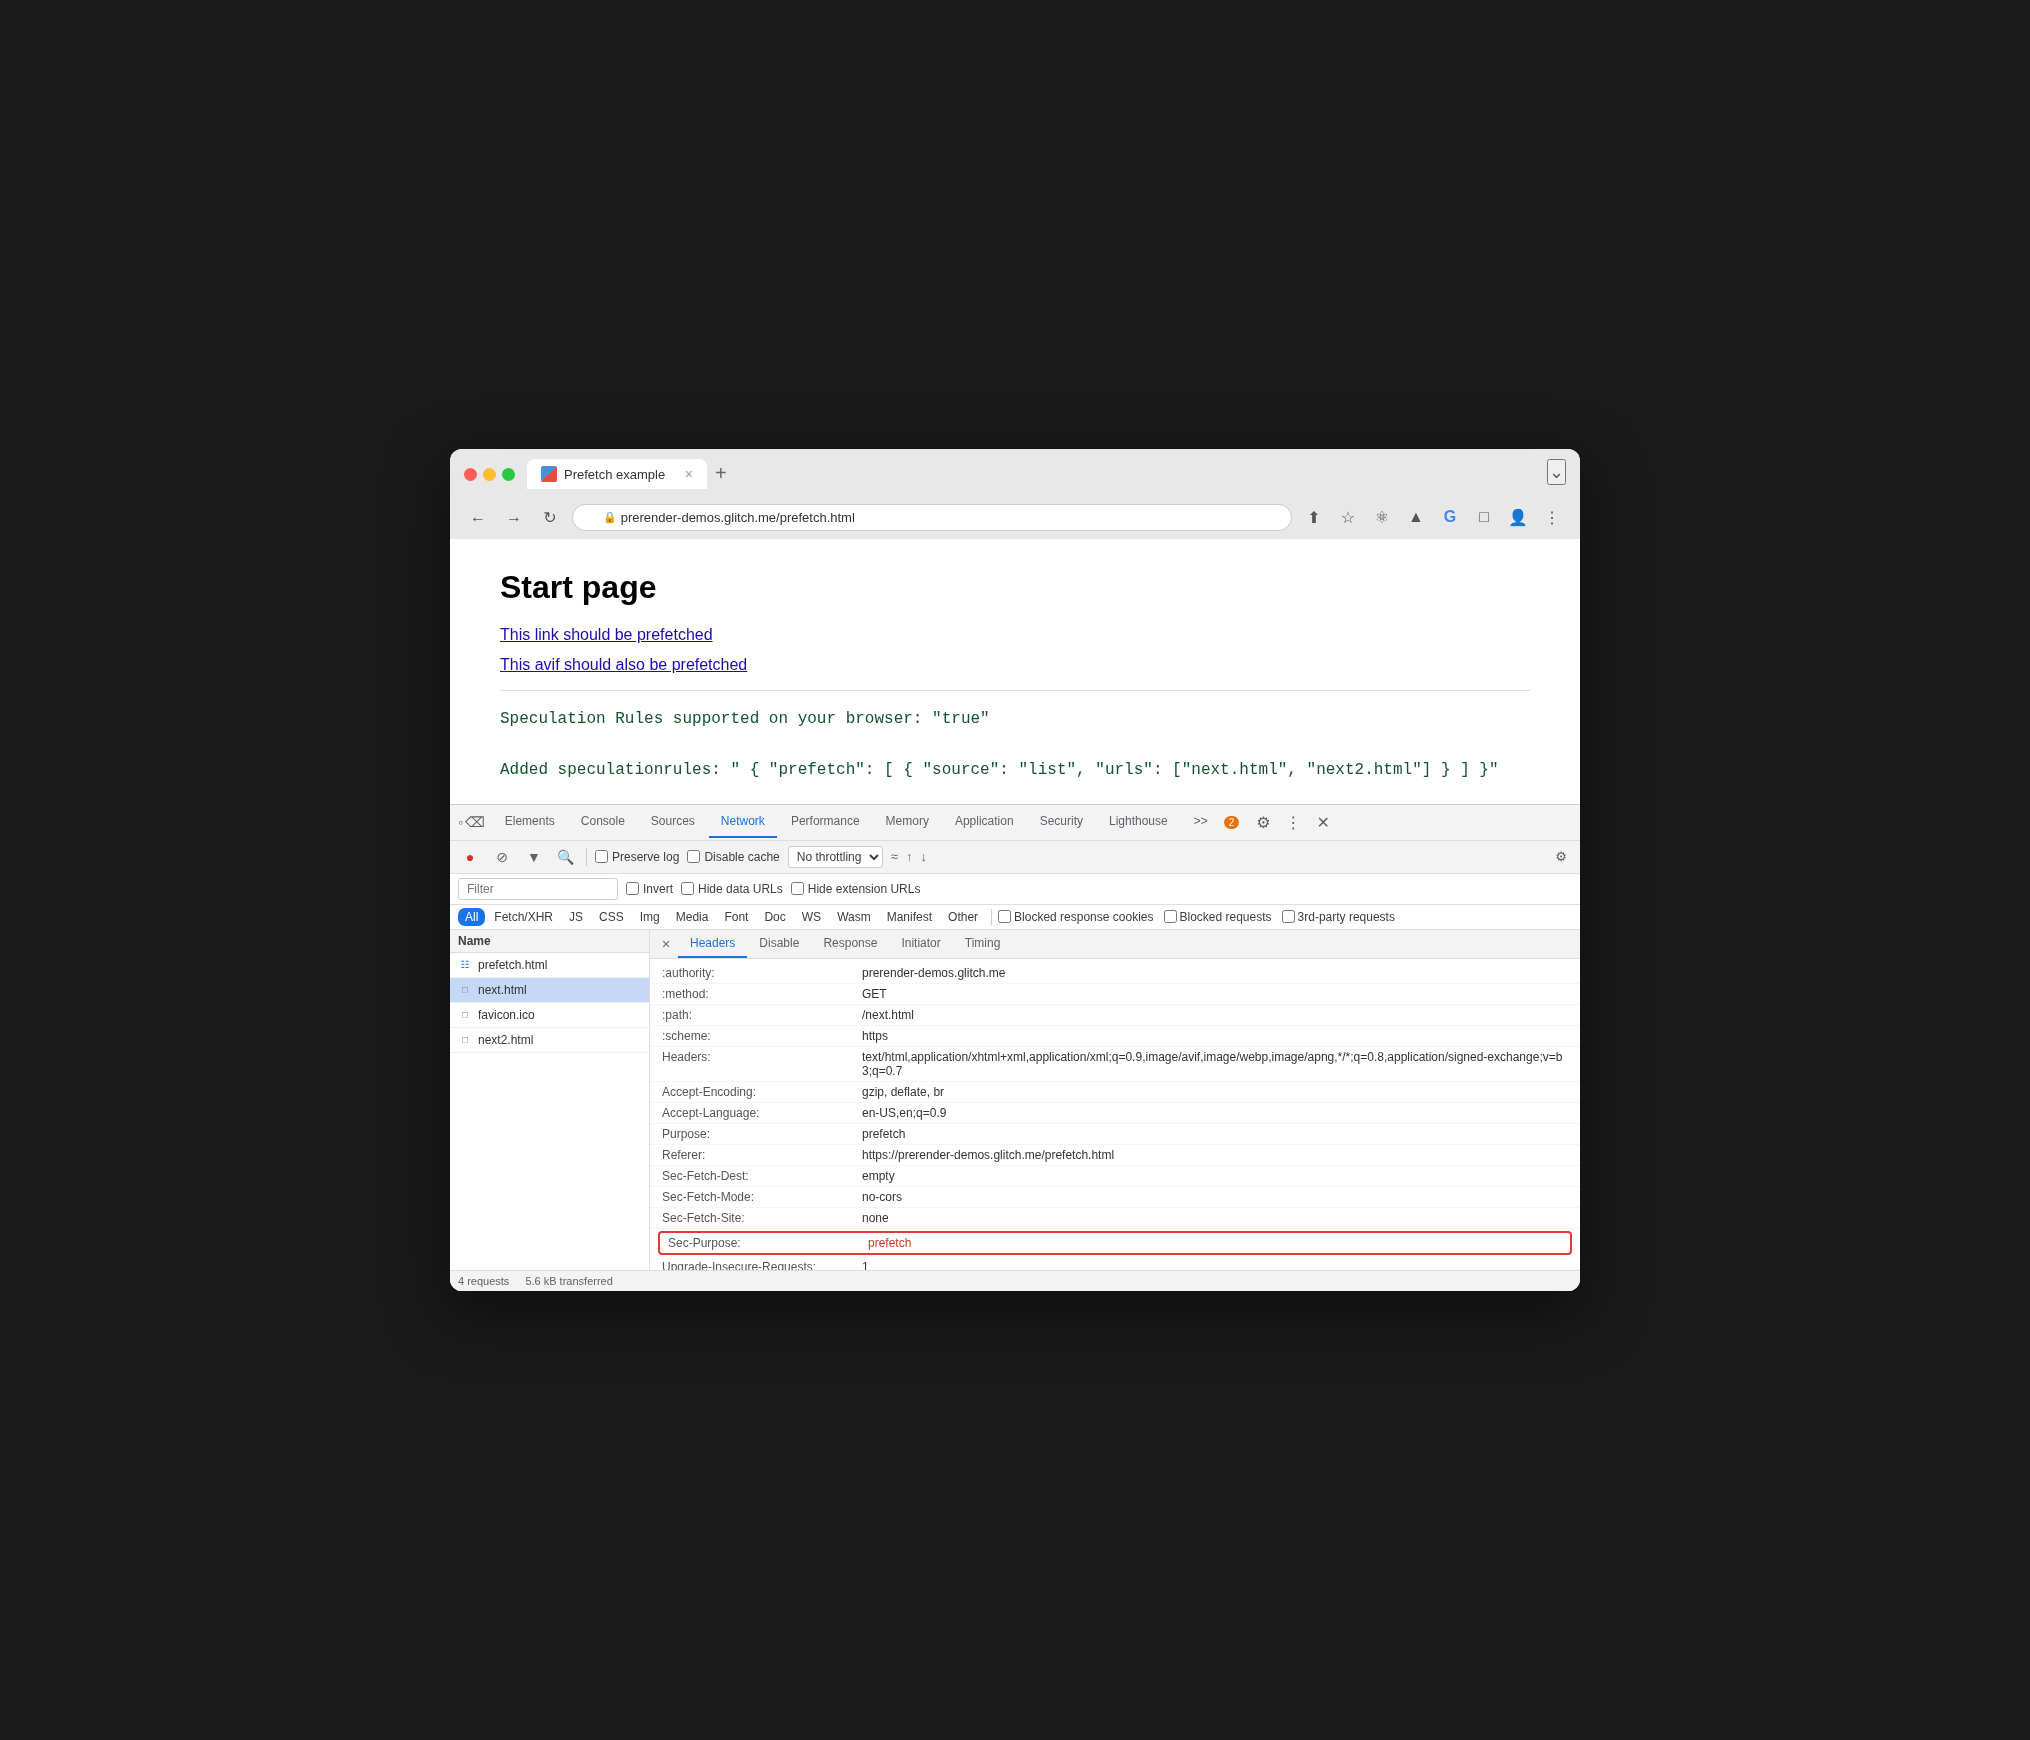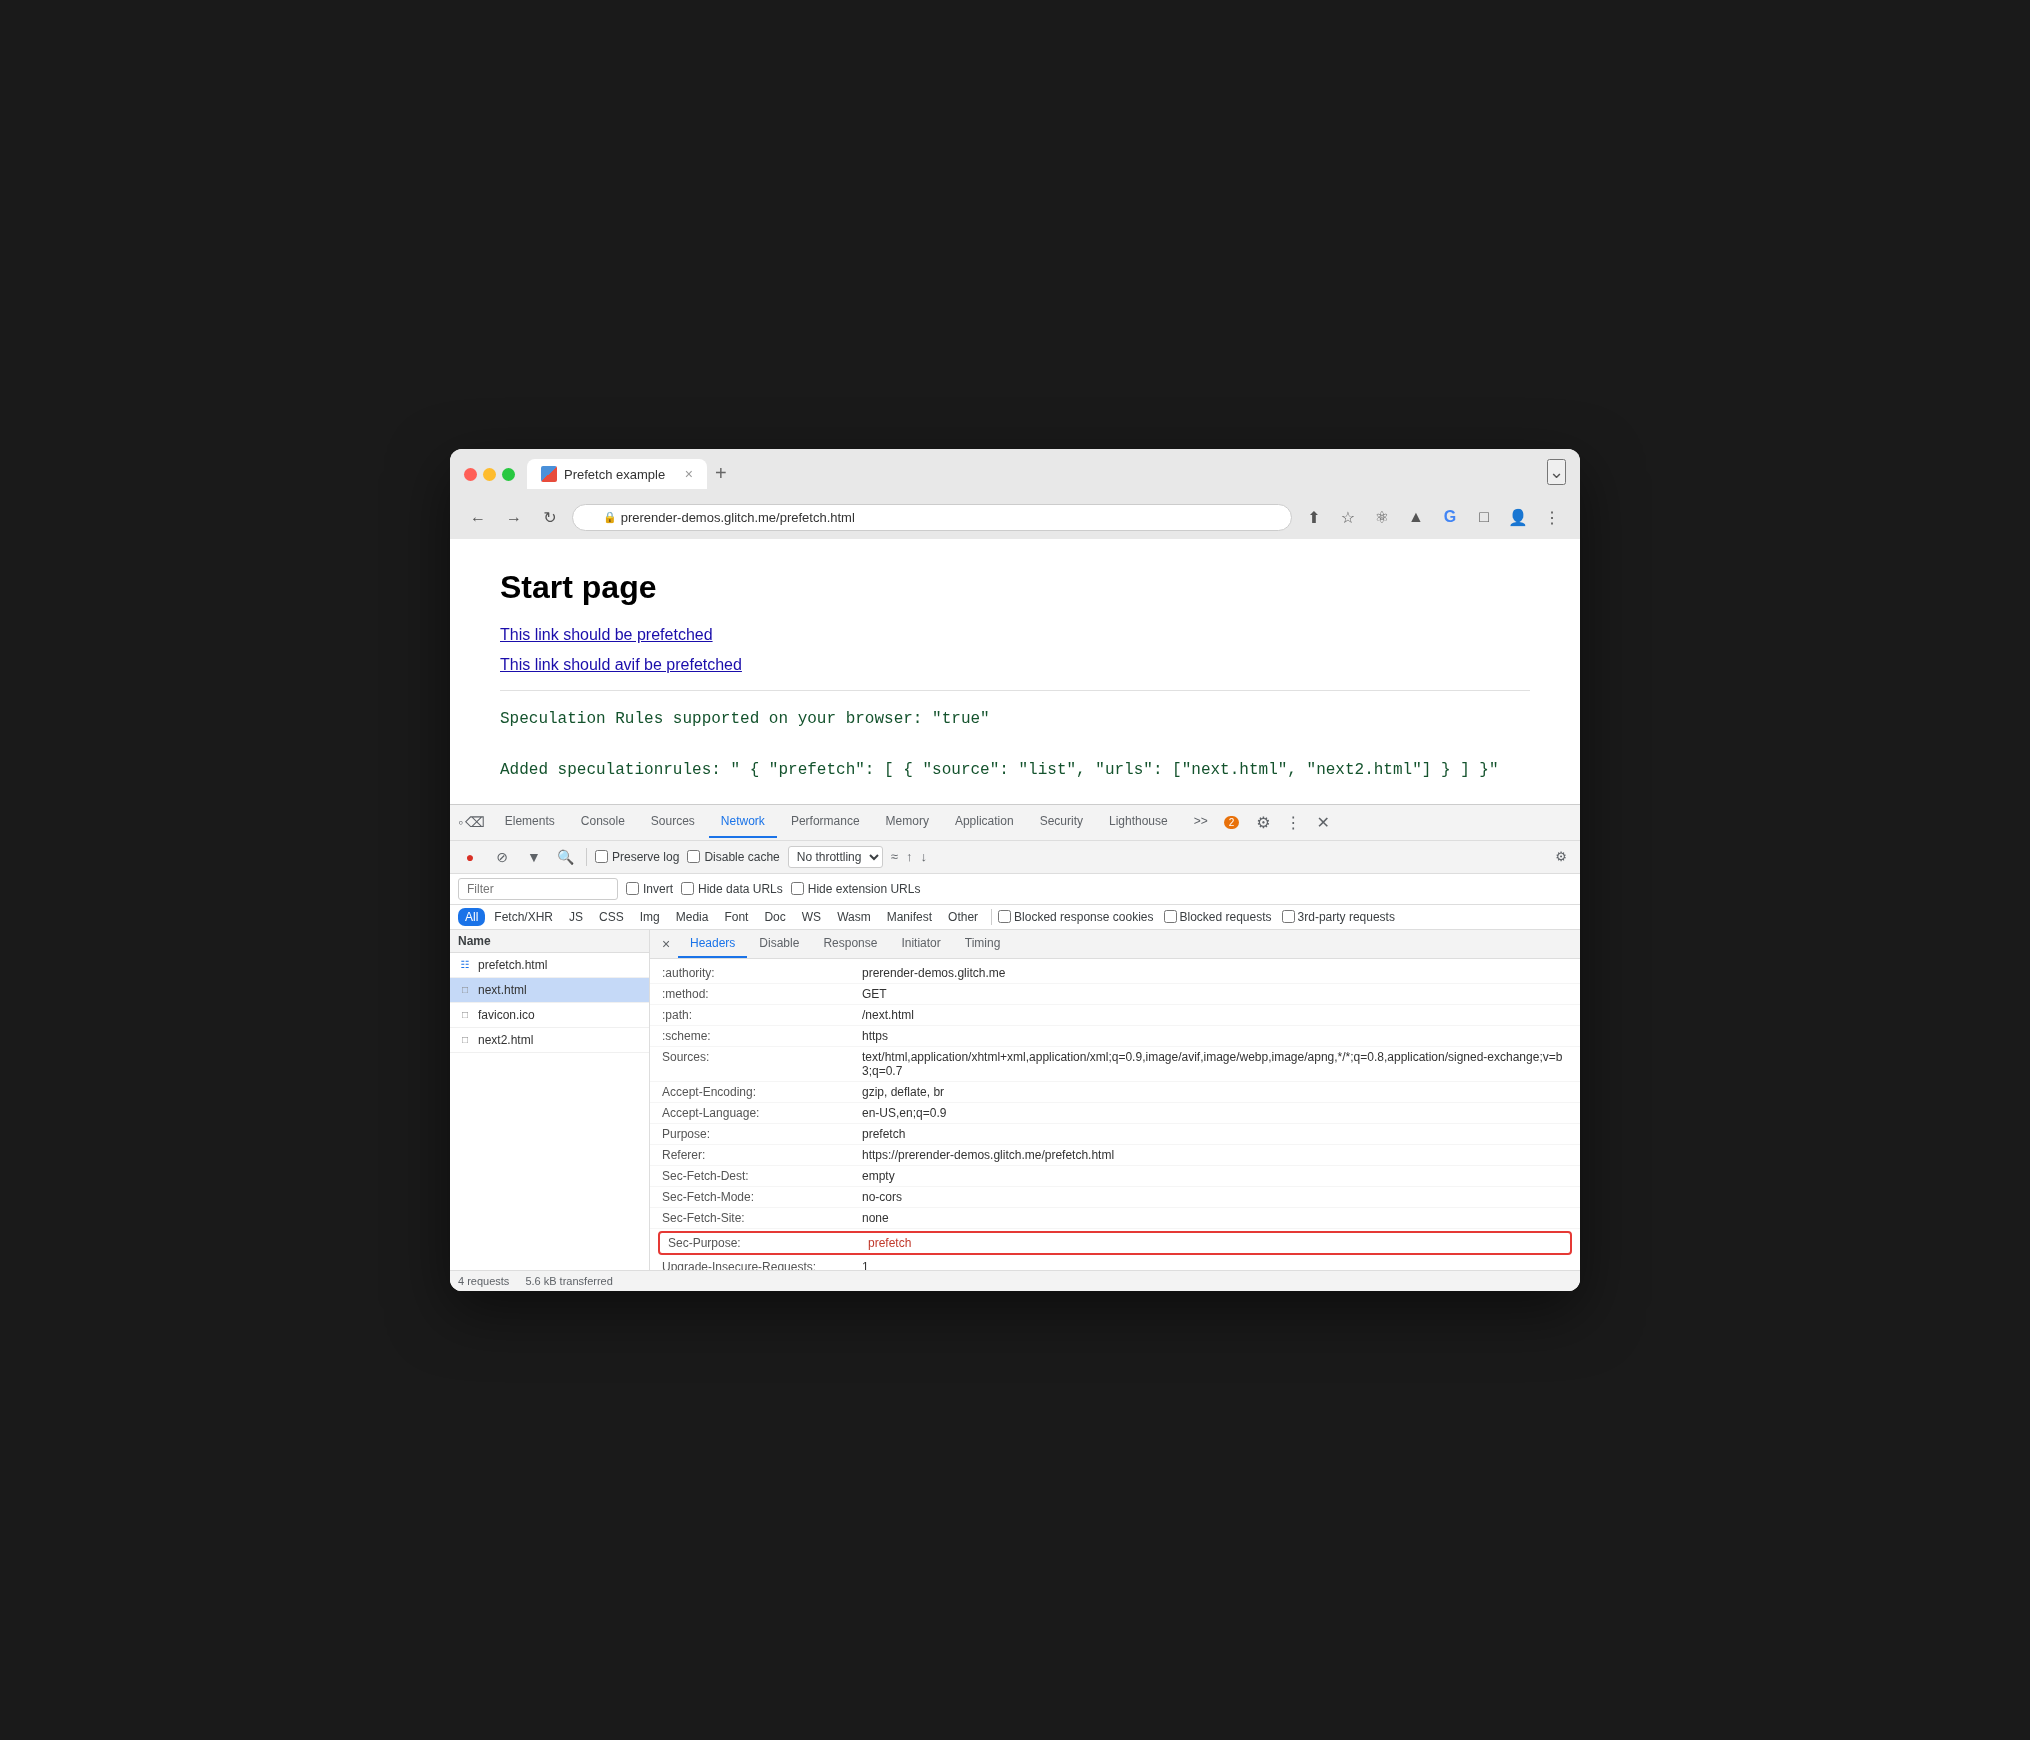--- a/index.html
+++ b/index.html
@@ -427,21 +427,21 @@
       <div class="toolbar-icon" style="font-weight:bold;color:#4285f4;">G</div>
       <div class="toolbar-icon">□</div>
       <div class="toolbar-icon">👤</div>
       <div class="toolbar-icon">⋮</div>
     </div>
   </div>
 
   <div class="page-content">
     <h1 class="page-title">Start page</h1>
     <a class="page-link">This link should be prefetched</a>
-    <a class="page-link">This link should avif be prefetched</a>
+    <a class="page-link">This avif should also be prefetched</a>
     <hr class="page-divider">
     <div class="page-code">
       <div>Speculation Rules supported on your browser: "true"</div>
       <br>
       <div>Added speculationrules: " { "prefetch": [ { "source": "list", "urls": ["next.html", "next2.html"] } ] }"</div>
     </div>
   </div>
 
   <div class="devtools">
 
@@ -575,21 +575,21 @@
           </div>
           <div class="header-row">
             <span class="header-name">:path:</span>
             <span class="header-value">/next.html</span>
           </div>
           <div class="header-row">
             <span class="header-name">:scheme:</span>
             <span class="header-value">https</span>
           </div>
           <div class="header-row">
-            <span class="header-name">Sources:</span>
+            <span class="header-name">Headers:</span>
             <span class="header-value">text/html,application/xhtml+xml,application/xml;q=0.9,image/avif,image/webp,image/apng,*/*;q=0.8,application/signed-exchange;v=b3;q=0.7</span>
           </div>
           <div class="header-row">
             <span class="header-name">Accept-Encoding:</span>
             <span class="header-value">gzip, deflate, br</span>
           </div>
           <div class="header-row">
             <span class="header-name">Accept-Language:</span>
             <span class="header-value">en-US,en;q=0.9</span>
           </div>

